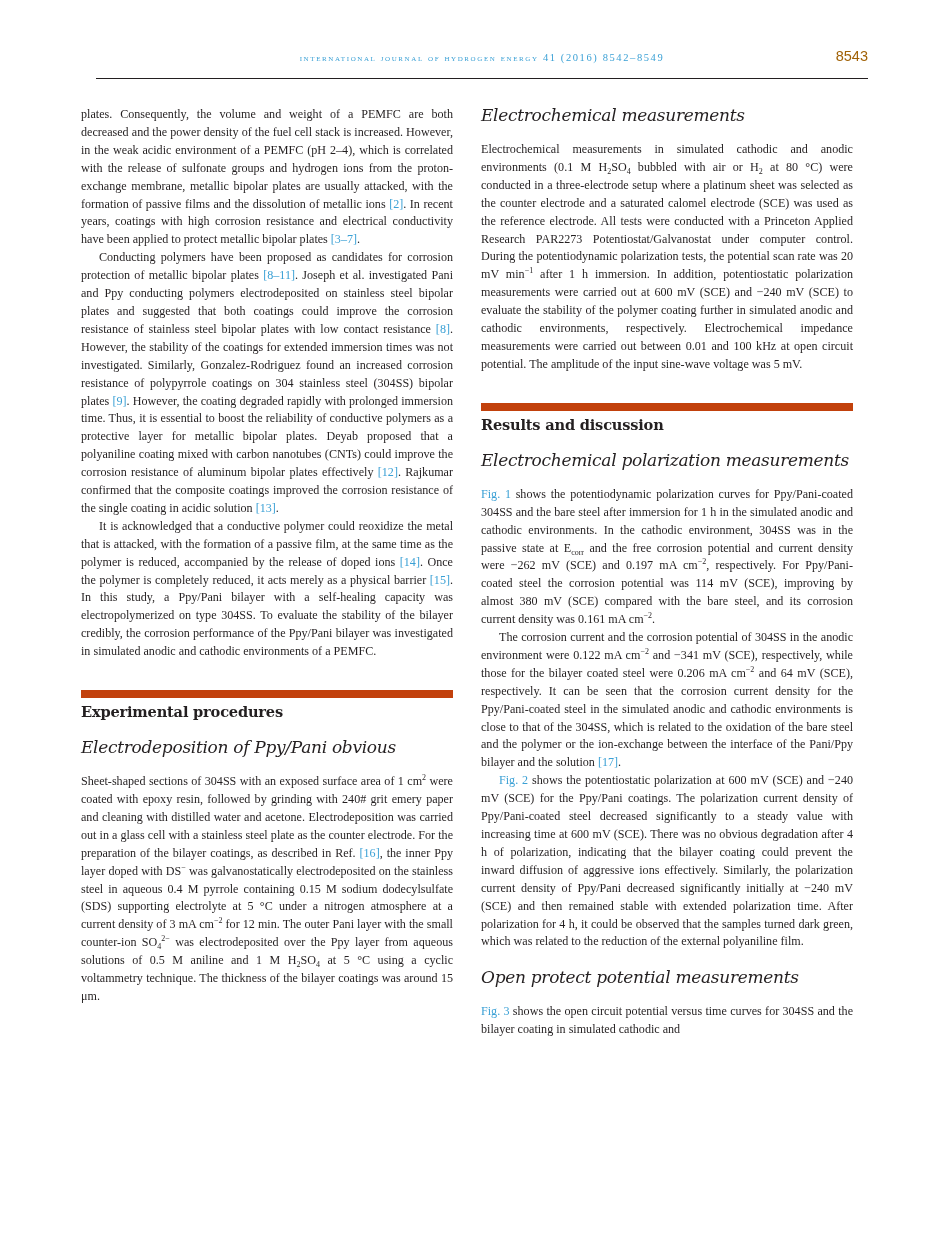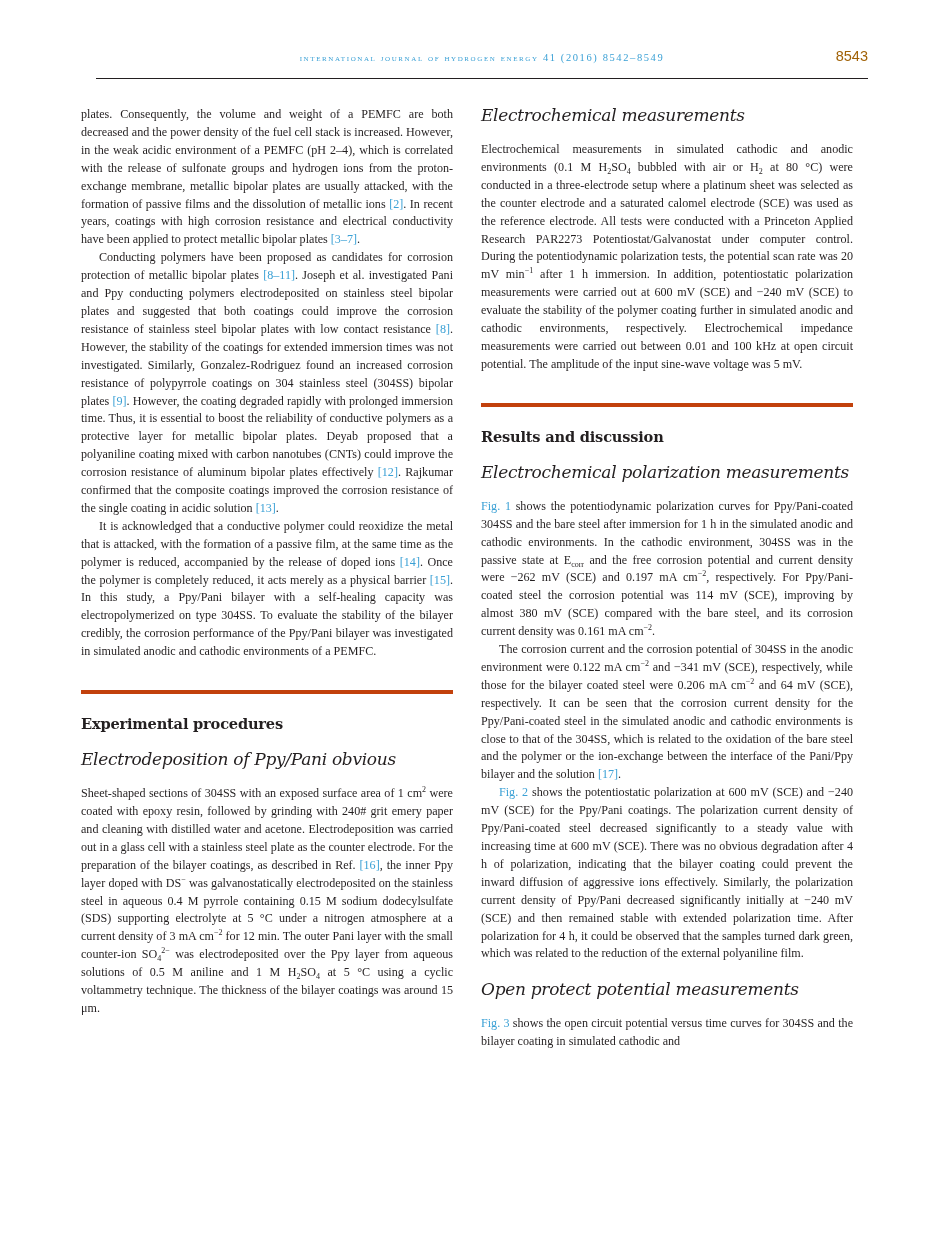--- a/index.html
+++ b/index.html
@@ -28,21 +28,21 @@
       font-size: 12.1px; line-height: 17.9px; text-align: justify;
       font-family: "Liberation Serif", serif;
       margin-top: 8px;
     }
     .col.left { left: 81px; }
     .col.right { left: 481px; }
     p { margin: 0; }
     p.ind { text-indent: 18px; }
     .cite { color: #3aa0d5; }
     .sec {
-      border-top: 4px solid #c2410c; padding-top: 20px;
+      border-top: 8px solid #c2410c; padding-top: 4px;
       font-weight: bold; font-size: 14.6px; line-height: 20px;
       font-family: "DejaVu Serif", serif; letter-spacing: -0.2px;
     }
     .sub {
       font-style: italic; font-size: 17px; line-height: 18px;
       font-family: "DejaVu Serif", serif; letter-spacing: -0.3px;
     }
     sup, sub { font-size: 8px; line-height: 0; }
     .sp-a { height: 17px; }
     .sp-c { height: 16px; }

